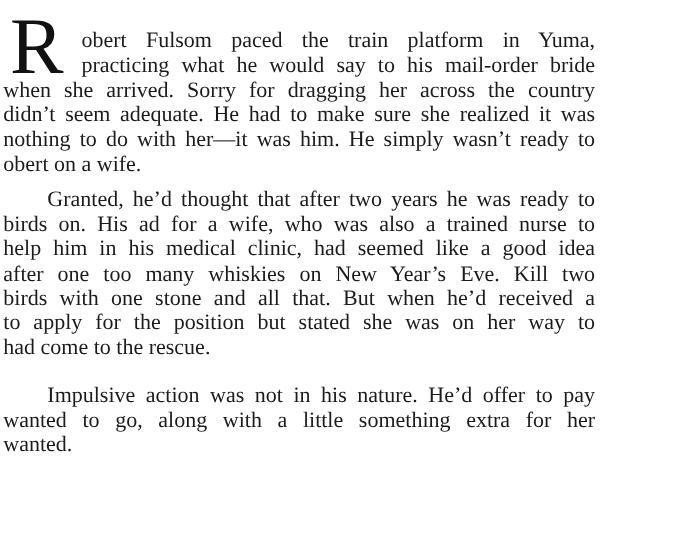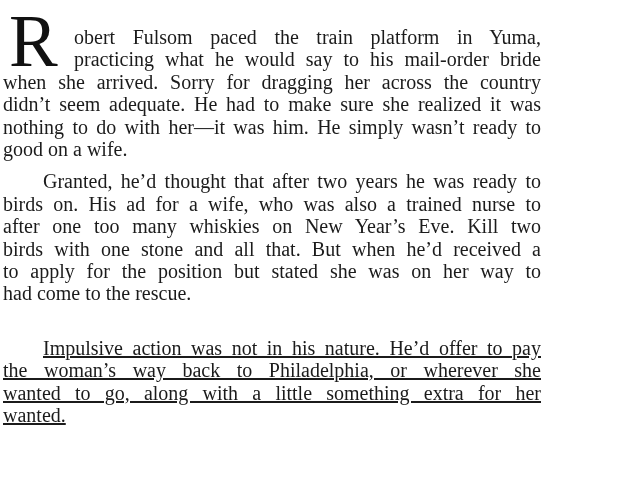--- a/index.html
+++ b/index.html
@@ -20,21 +20,21 @@
     position: absolute;
     left: 3px;
     top: 26px;
     width: 538px;
   }
   .para {
     font-size: 20px;
     line-height: 22.4px;
   }
   .para + .para { margin-top: 10px; }
-  .para.p3 { margin-top: 32px; text-decoration: underline; }
+  .para.p3 { margin-top: 21px; }
   .line {
     text-align: justify;
     text-align-last: justify;
     -moz-text-align-last: justify;
     white-space: normal;
   }
   .line.last {
     text-align-last: left;
     -moz-text-align-last: left;
   }
@@ -59,30 +59,30 @@
 
 <div class="page">
   <div class="text-column">
       <div class="para">
         <span class="drop-cap">R</span>
         <div class="line">obert Fulsom paced the train platform in Yuma,</div>
         <div class="line">practicing what he would say to his mail-order bride</div>
         <div class="line">when she arrived. Sorry for dragging her across the country</div>
         <div class="line">didn’t seem adequate. He had to make sure she realized it was</div>
         <div class="line">nothing to do with her—it was him. He simply wasn’t ready to</div>
-        <div class="line last">good on a wife.</div>
+        <div class="line last">obert on a wife.</div>
       </div>
       <div class="para">
         <div class="line first-indent">Granted, he’d thought that after two years he was ready to</div>
         <div class="line">birds on. His ad for a wife, who was also a trained nurse to</div>
+        <div class="line">help him in his medical clinic, had seemed like a good idea</div>
         <div class="line">after one too many whiskies on New Year’s Eve. Kill two</div>
         <div class="line">birds with one stone and all that. But when he’d received a</div>
         <div class="line">to apply for the position but stated she was on her way to</div>
         <div class="line last">had come to the rescue.</div>
       </div>
       <div class="para p3">
         <div class="line first-indent">Impulsive action was not in his nature. He’d offer to pay</div>
-        <div class="line">the woman’s way back to Philadelphia, or wherever she</div>
         <div class="line">wanted to go, along with a little something extra for her</div>
         <div class="line last">wanted.</div>
       </div>
     </div>
 </div>
 
 </body></html>

